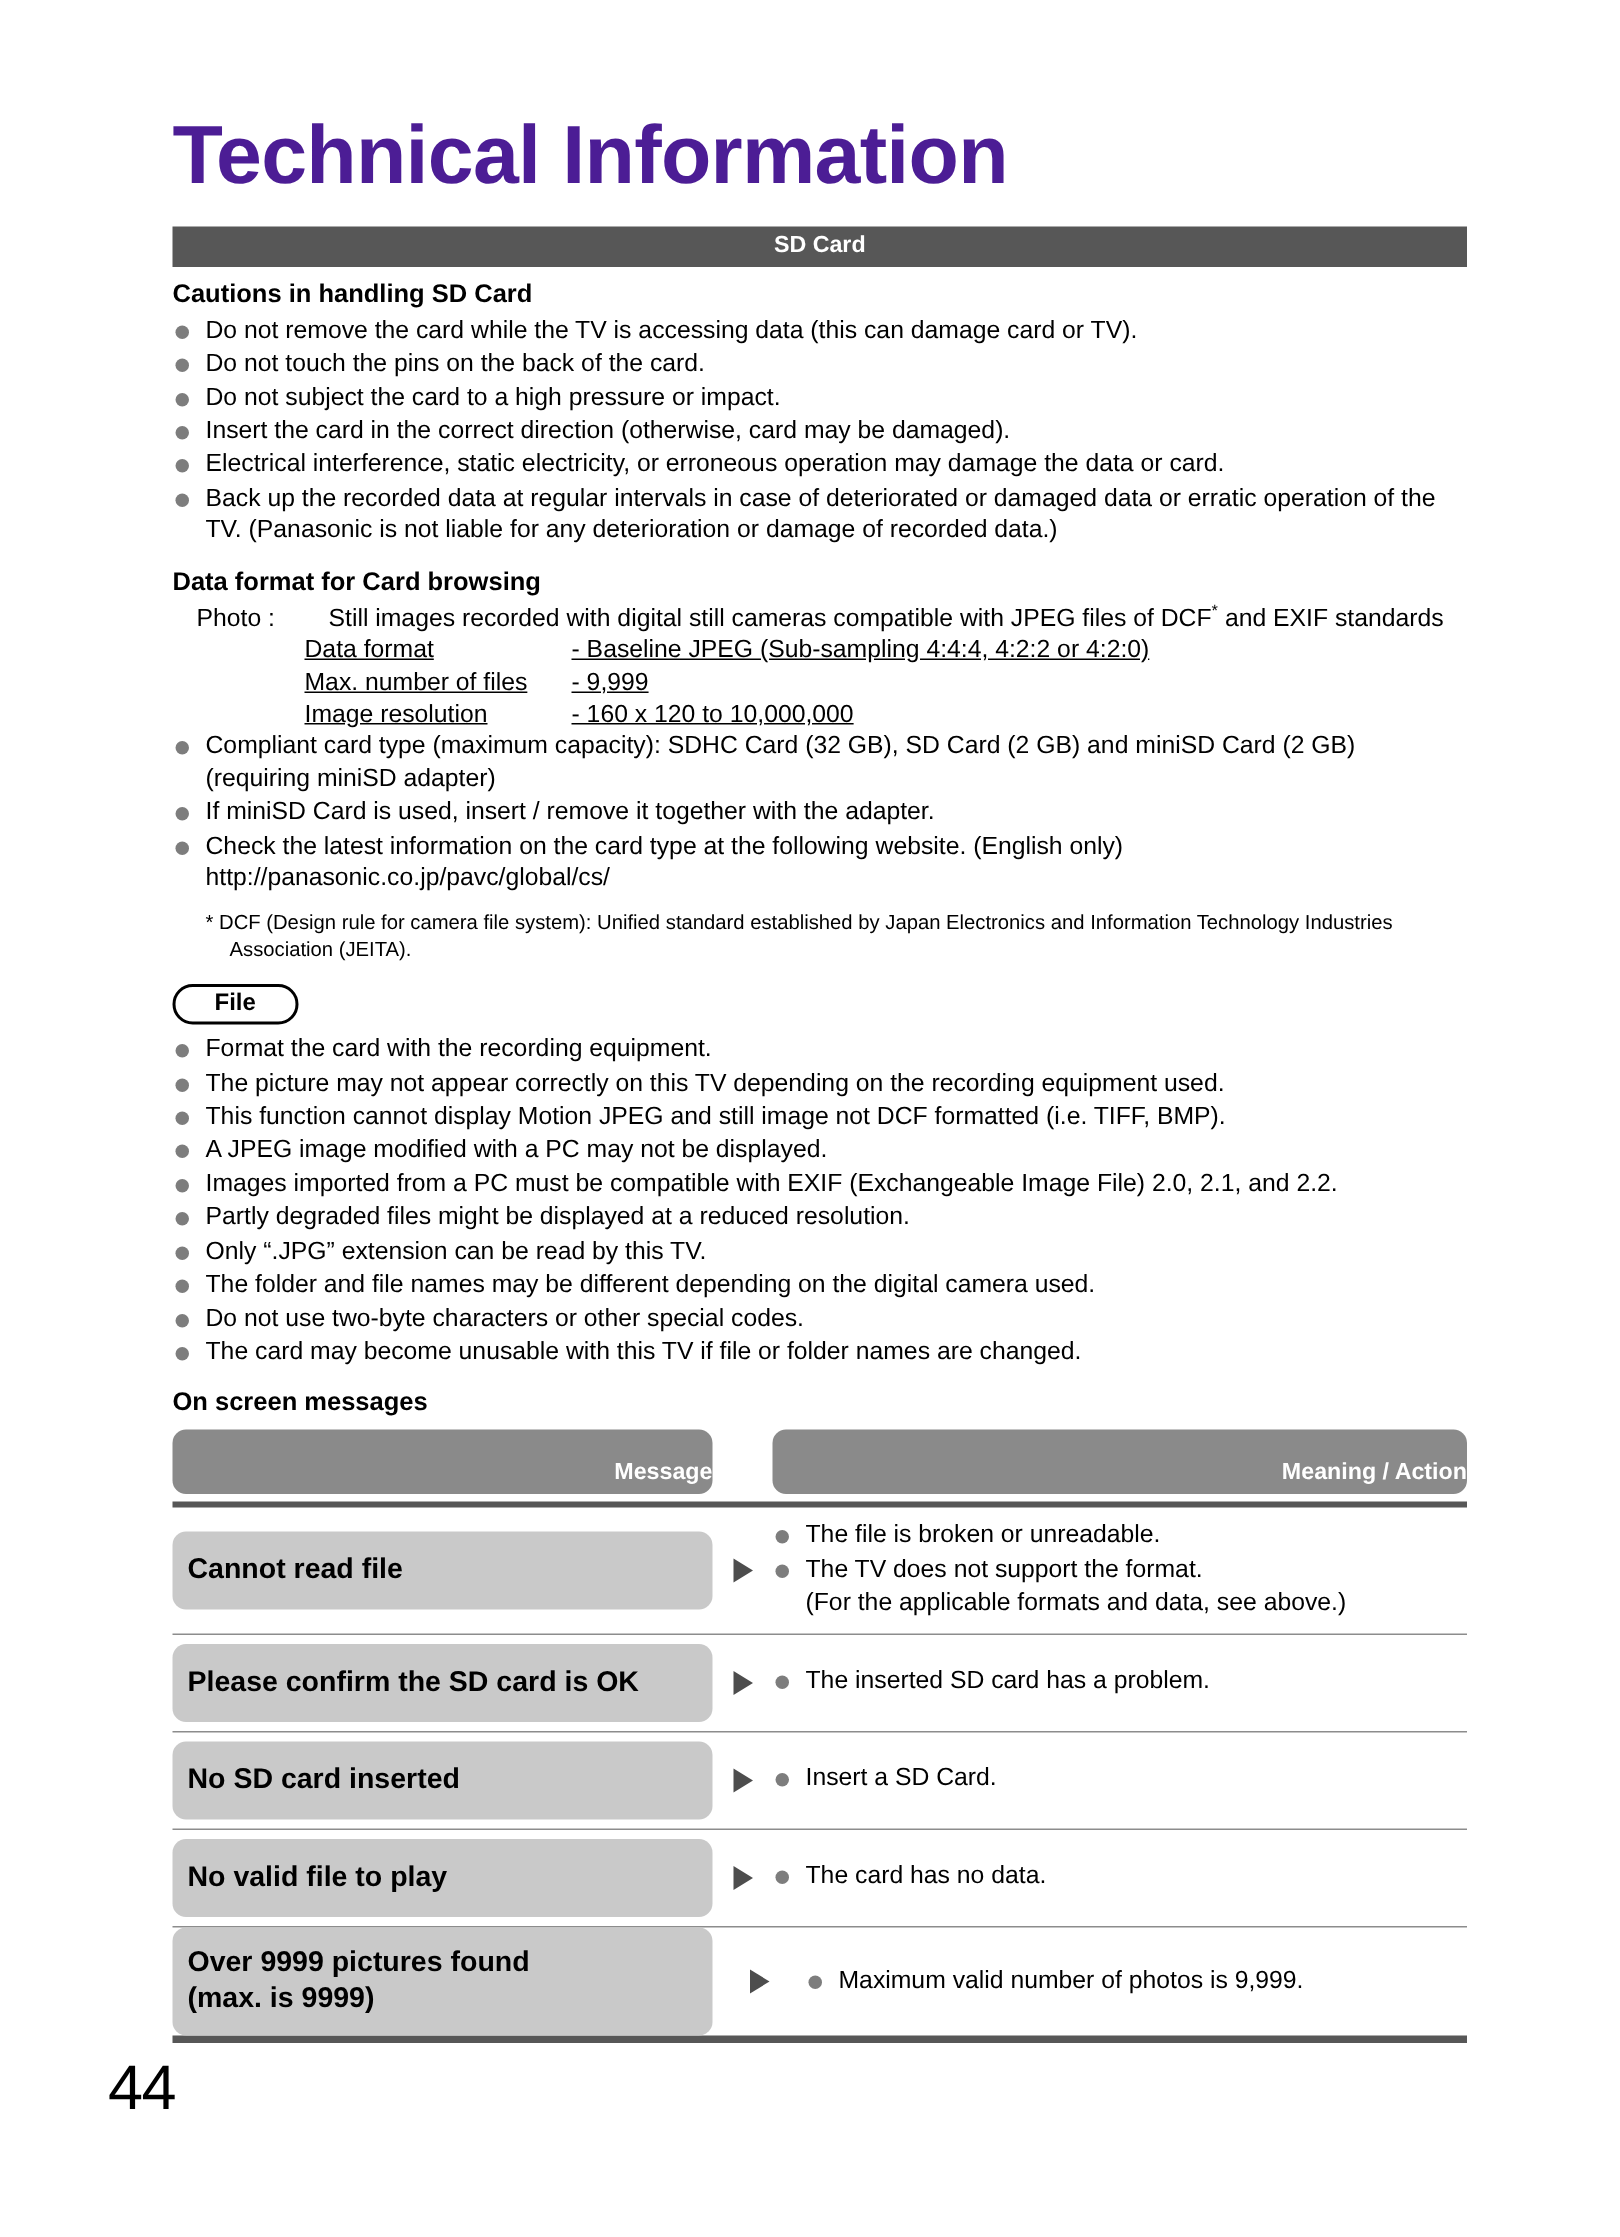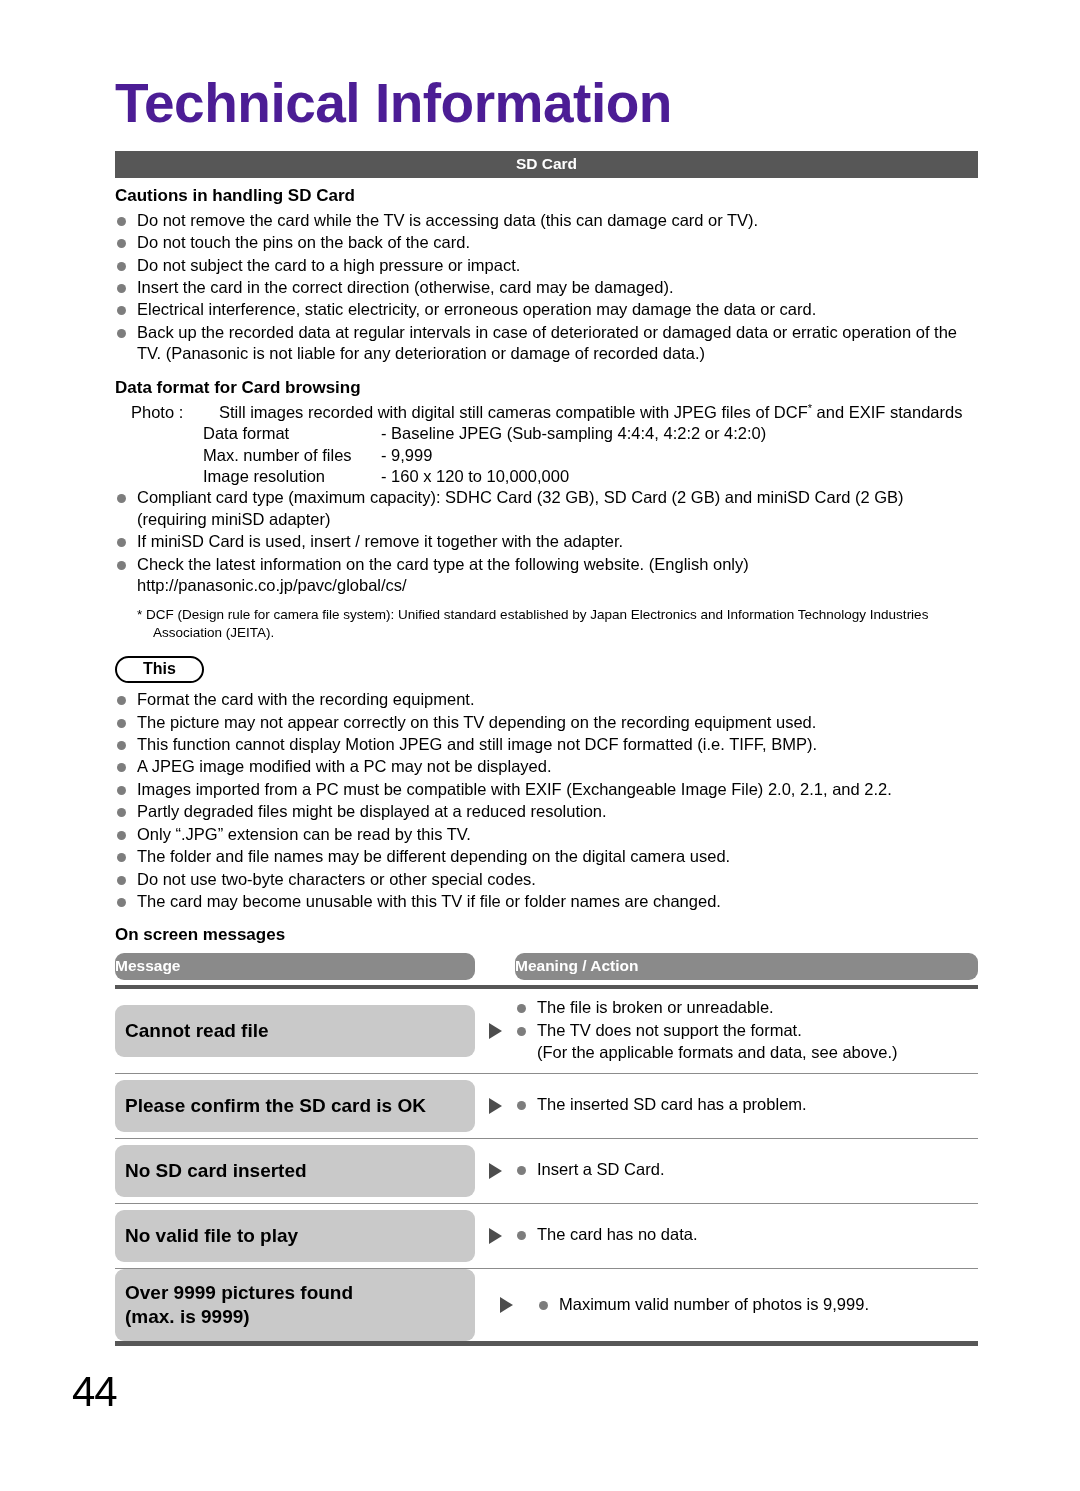--- a/index.html
+++ b/index.html
@@ -133,23 +133,23 @@
   }
   .thead {
     display: flex;
     margin-bottom: 5px;
   }
   .th {
     background: #8a8a8a;
     color: #ffffff;
     font-size: 15.5px;
     font-weight: bold;
-    text-align: left;
+    text-align: right;
     border-radius: 9px;
-    padding: 4px 0 5px 0;
+    padding: 20px 0 5px 0;
   }
   .th.msg { width: 360px; flex: 0 0 360px; }
   .th.spacer { width: 40px; flex: 0 0 40px; background: transparent; }
   .th.mean { flex: 1; }
   .thead-rule {
     height: 4px;
     background: #575757;
     width: 863px;
     margin-bottom: 0px;
   }
@@ -250,21 +250,21 @@
     </ul>
 
     
     <div class="sub-head spaced">Data format for Card browsing</div>
 
     <div class="photo-row">
       <div class="photo-label">Photo :</div>
       <div class="photo-body"><span>Still images recorded with digital still cameras compatible with JPEG files of DCF</span><sup class="ast">*</sup><span> and EXIF standards</span></div>
     </div>
 
-    <div style="padding-left:88px;">
+    <div style="padding-left:88px;text-decoration:underline;">
       <div class="spec-line">
         <div class="spec-name">Data format</div>
         <div class="spec-val">- Baseline JPEG (Sub-sampling 4:4:4, 4:2:2 or 4:2:0)</div>
       </div>
       <div class="spec-line">
         <div class="spec-name">Max. number of files</div>
         <div class="spec-val">- 9,999</div>
       </div>
       <div class="spec-line">
         <div class="spec-name">Image resolution</div>
@@ -274,21 +274,21 @@
 
     <ul class="bul">
       <li>Compliant card type (maximum capacity): SDHC Card (32 GB), SD Card (2 GB) and miniSD Card (2 GB) (requiring miniSD adapter)</li>
       <li>If miniSD Card is used, insert / remove it together with the adapter.</li>
       <li>Check the latest information on the card type at the following website. (English only) http://panasonic.co.jp/pavc/global/cs/</li>
     </ul>
 
     <div class="footnote">* DCF (Design rule for camera file system): Unified standard established by Japan Electronics and Information Technology Industries Association (JEITA).</div>
 
     
-    <div class="note-badge">This</div>
+    <div class="note-badge">File</div>
     <ul class="bul">
       <li>Format the card with the recording equipment.</li>
       <li>The picture may not appear correctly on this TV depending on the recording equipment used.</li>
       <li>This function cannot display Motion JPEG and still image not DCF formatted (i.e. TIFF, BMP).</li>
       <li>A JPEG image modified with a PC may not be displayed.</li>
       <li>Images imported from a PC must be compatible with EXIF (Exchangeable Image File) 2.0, 2.1, and 2.2.</li>
       <li>Partly degraded files might be displayed at a reduced resolution.</li>
       <li>Only “.JPG” extension can be read by this TV.</li>
       <li>The folder and file names may be different depending on the digital camera used.</li>
       <li>Do not use two-byte characters or other special codes.</li>

